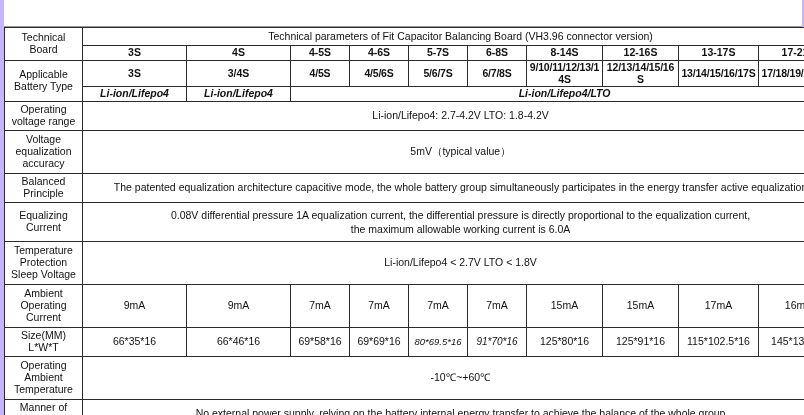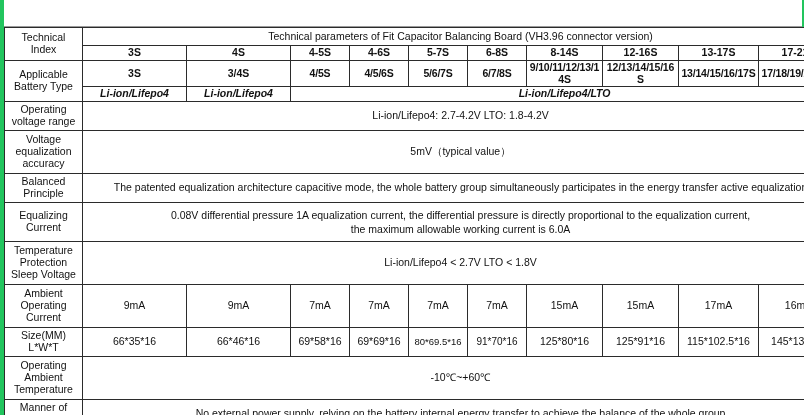--- a/index.html
+++ b/index.html
@@ -13,21 +13,21 @@
     height: 415px;
     font-family: "Liberation Sans", sans-serif;
     color: #000000;
     overflow: hidden;
   }
   #sheet {
     width: 804px;
     height: 415px;
     box-sizing: border-box;
     padding: 0 2px 0 4px;
-    background: #22c55e;
+    background: #c4b5fd;
     position: relative;
   }
   
   #top-band {
     height: 27px;
     box-sizing: border-box;
     border-bottom: 1px solid #9a9a9a;
     background: #ffffff;
   }
   table.spec {
@@ -63,21 +63,21 @@
   td.b { font-weight: bold; font-style: italic; }
   td.sb { font-weight: bold; font-size: 9.5px; letter-spacing: -0.2px; margin-top: 39px; }
   td.cfgs { font-weight: bold; font-size: 11.5px; }
   
   td.desc {
     font-size: 11px;
     line-height: 1.3;
     padding: 3px 4px;
   }
   td.desc.twoline { line-height: 1.35; }
-  .nowrap { white-space: nowrap; }
+  .nowrap { white-space: nowrap; font-style: italic; }
 </style>
 </head>
 <body>
 
 <div id="sheet">
 
   <div id="top-band"></div>
 
   <table class="spec">
     <colgroup>
@@ -91,21 +91,21 @@
       <col style="width:76px">
       <col style="width:76px">
       <col style="width:80px">
       <col style="width:80px">
     </colgroup>
     <tbody>
 
       <tr>
         <td class="rowlabel" rowspan="2">
           <div>Technical</div>
-          <div>Index</div>
+          <div>Board</div>
         </td>
         <td class="title" colspan="10">Technical parameters of Fit Capacitor Balancing Board (VH3.96 connector version)</td>
       </tr>
 
       <tr>
         <td class="cfgs">3S</td>
         <td class="cfgs">4S</td>
         <td class="cfgs">4-5S</td>
         <td class="cfgs">4-6S</td>
         <td class="cfgs">5-7S</td>

